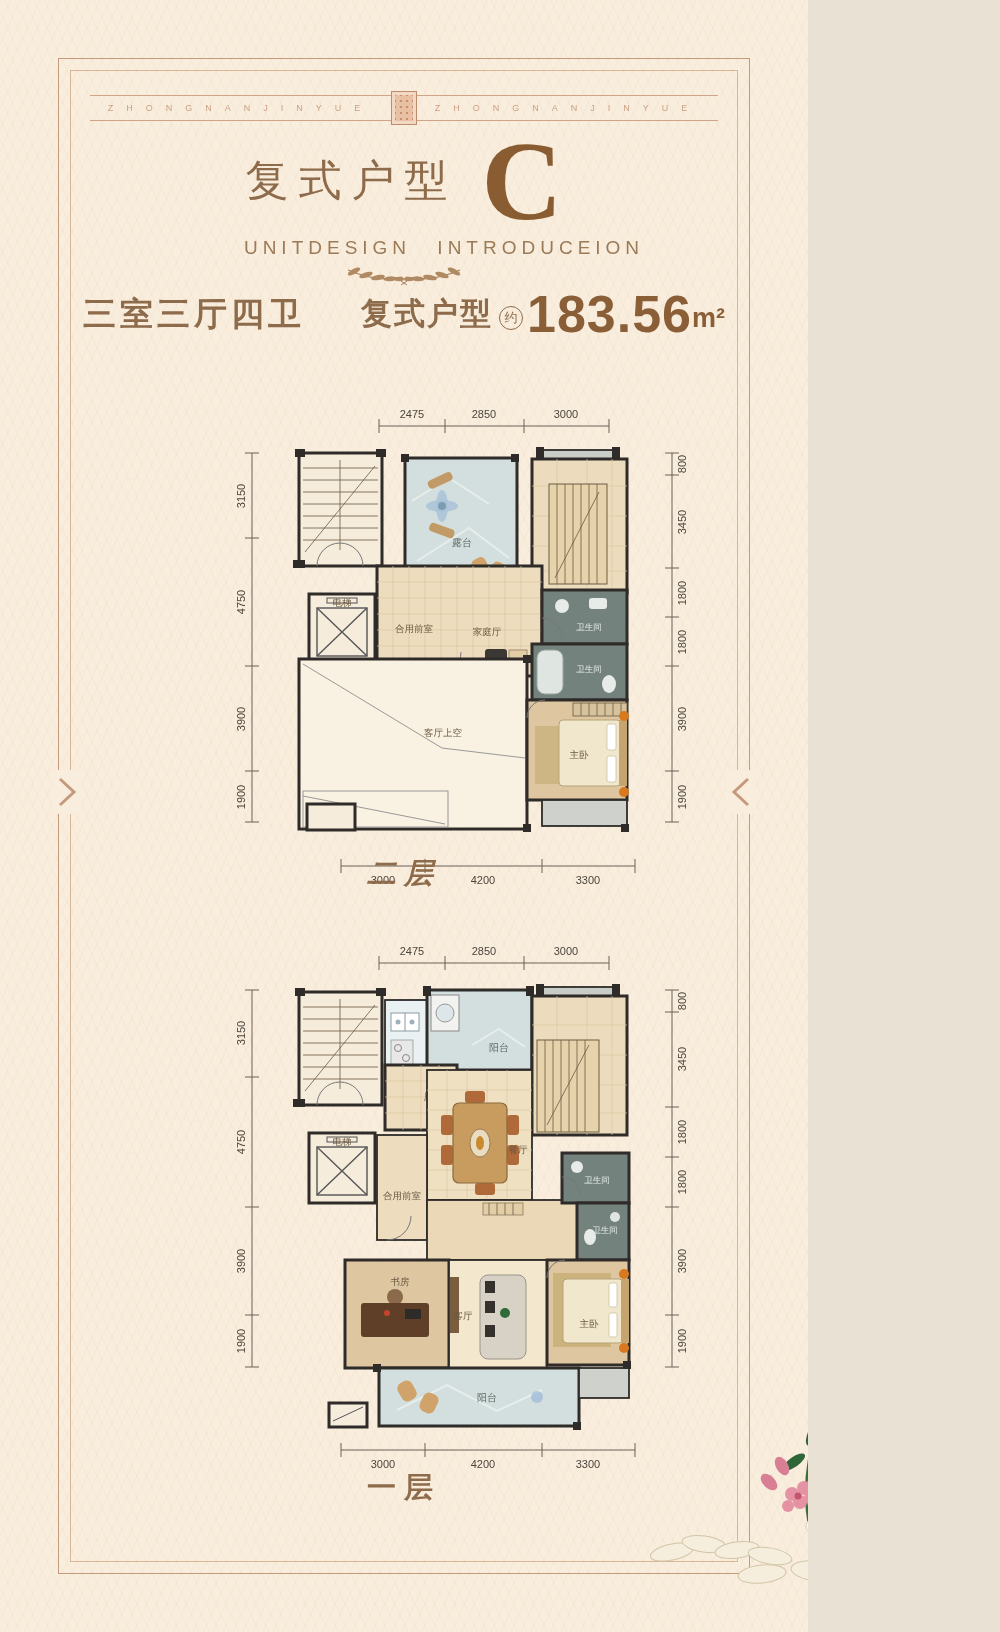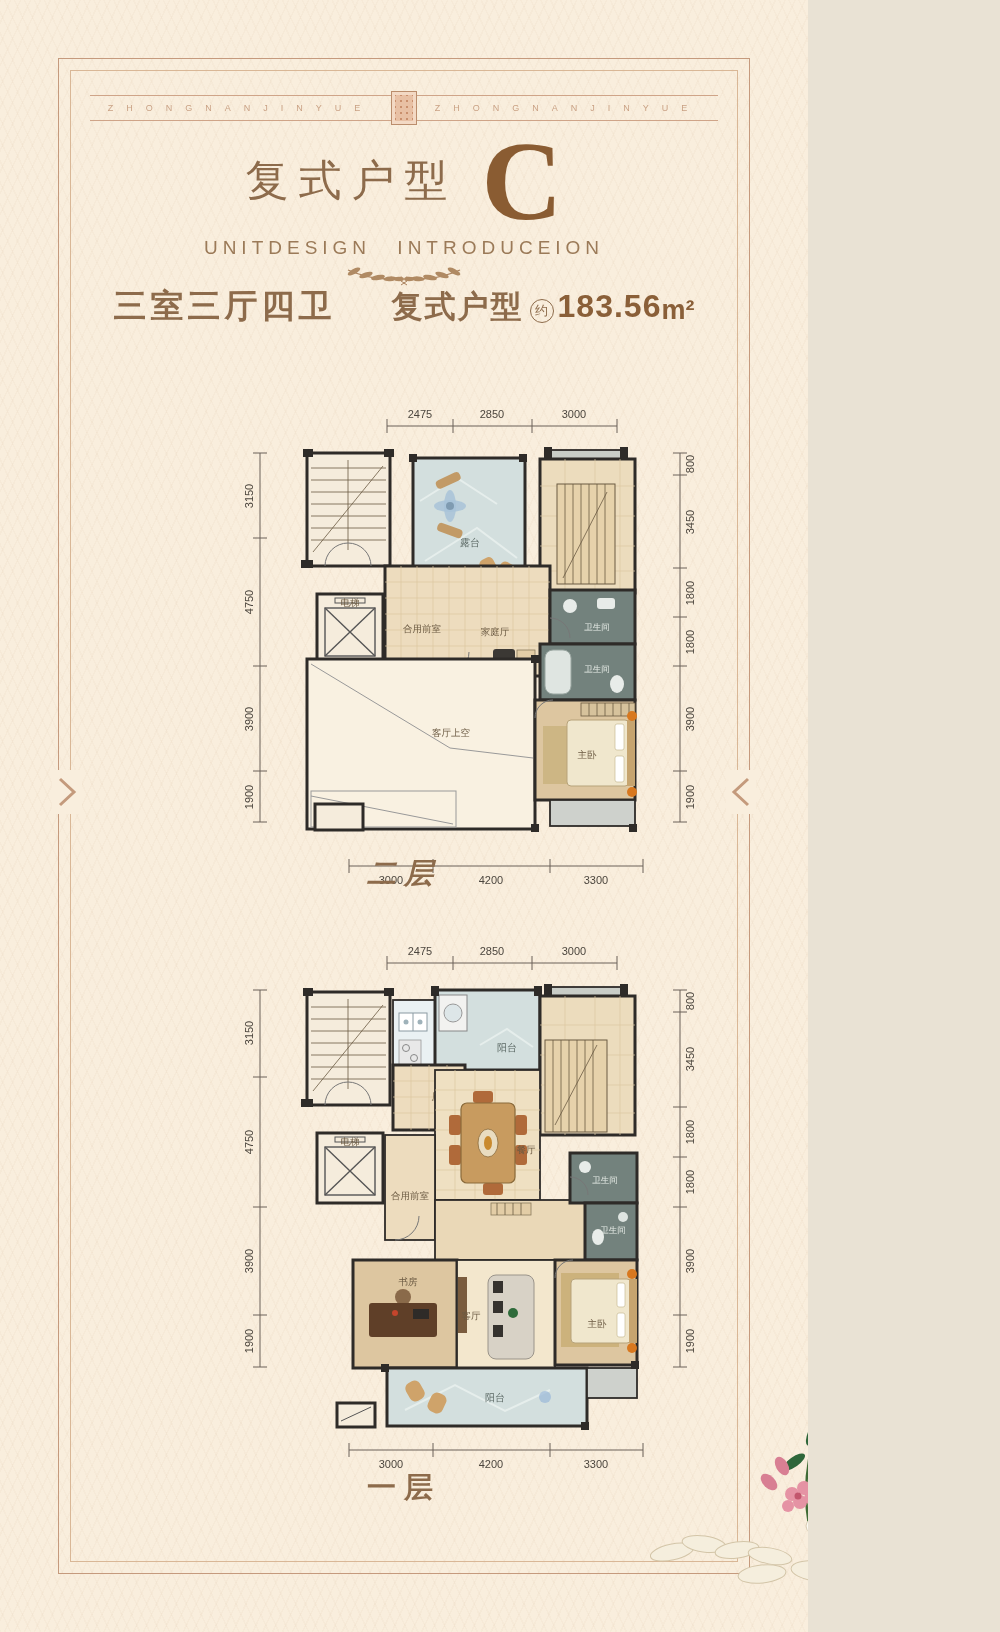--- a/index.html
+++ b/index.html
@@ -23,32 +23,32 @@
   .edge-chevron{position:absolute;top:770px;width:30px;height:44px;background:#f9eedd;
         display:flex;align-items:center;justify-content:center;z-index:5;}
   .edge-chevron.left{left:52px;}
   .edge-chevron.right{right:52px;}
   .title-row{position:absolute;top:128px;width:100%;display:flex;justify-content:center;
         align-items:center;gap:24px;z-index:2;}
   .title-cn{font-size:43px;letter-spacing:10px;color:#8d6b4b;font-weight:500;}
   .title-letter{font-family:"Liberation Serif","DejaVu Serif",serif;font-size:112px;line-height:.95;
         color:#8a5c32;font-weight:bold;}
   .subtitle{position:absolute;top:237px;width:100%;text-align:center;font-size:19px;
-        letter-spacing:5px;word-spacing:16px;color:#9b7a58;}
+        letter-spacing:5px;word-spacing:16px;color:#9b7a58;padding-left:40px;}
   .laurel-wrap{position:absolute;top:262px;width:100%;display:flex;justify-content:center;}
   .spec{position:absolute;top:284px;width:100%;display:flex;justify-content:center;
         align-items:center;}
   .spec-rooms{font-size:33px;font-weight:bold;letter-spacing:4px;color:#8d6b4b;}
   .spec-gap{width:56px;}
   .spec-area-label{font-size:31px;font-weight:bold;letter-spacing:2px;color:#8d6b4b;}
   .spec-approx{width:22px;height:22px;border:1.5px solid #8d6b4b;border-radius:50%;
         font-size:13px;line-height:22px;text-align:center;color:#8d6b4b;margin:8px 4px 0 6px;}
-  .spec-value{font-size:32px;font-weight:bold;color:#8a5f38;letter-spacing:1px;}
+  .spec-value{font-size:52px;font-weight:bold;color:#8a5f38;letter-spacing:1px;}
   .spec-unit{font-size:27px;font-weight:bold;color:#8a5f38;margin-top:8px;}
-  .plan{position:absolute;left:245px;width:480px;}
+  .plan{position:absolute;left:237px;width:480px;}
   .plan-2f{top:406px;}
   .plan-1f{top:945px;}
   .floor-label{position:absolute;width:100%;text-align:center;font-size:29px;font-weight:bold;
         letter-spacing:8px;color:#8d6b4b;}
   .floor-label-2f{top:854px;font-style:italic;}
   .floor-label-1f{top:1468px;font-family:Liberation Mono, monospace;}
   
   .dimg line{stroke:#6a6158;stroke-width:1;}
   .dim{font-size:11px;fill:#4c463e;text-anchor:middle;font-family:"Liberation Sans",sans-serif;}
   .wall{stroke:#2e2b28;stroke-width:3;}

